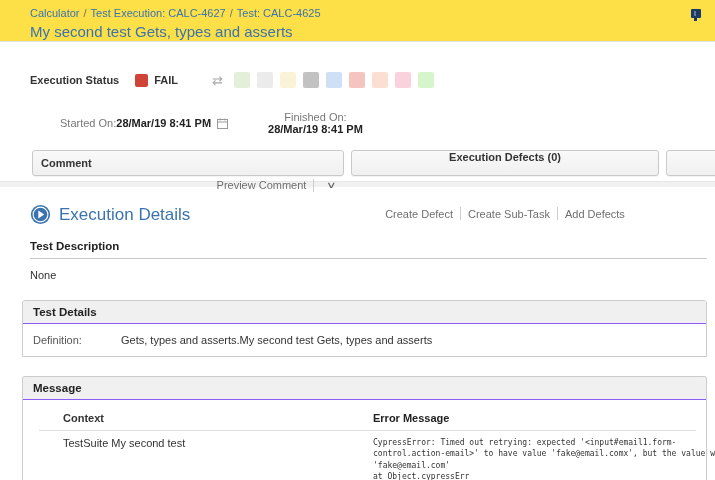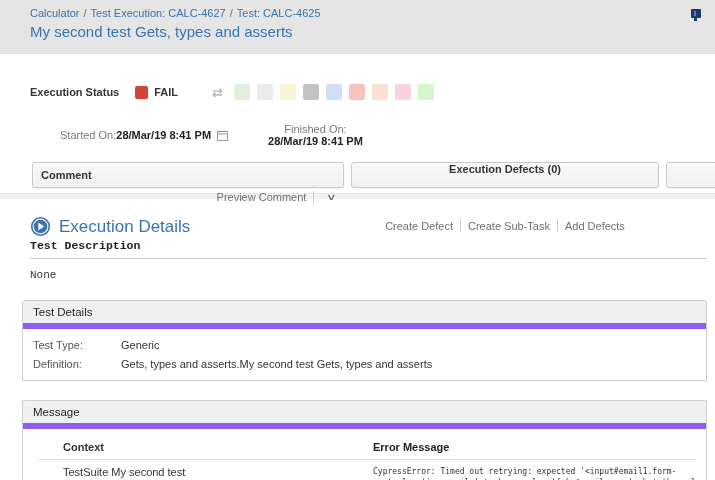--- a/index.html
+++ b/index.html
@@ -6,25 +6,25 @@
   html, body { width: 715px; height: 480px; overflow: hidden; }
   body {
     font-family: "Liberation Sans", sans-serif;
     background: #ffffff;
     color: #333;
     position: relative;
   }
 
   
   .top-band {
-    background: #e5e5e5;
+    background: #fde047;
     border-bottom: 1px solid #e2e2e2;
     padding: 7px 12px 7px 30px;
     position: relative;
-    height: 54px;
+    height: 42px;
   }
   .breadcrumb { font-size: 11px; line-height: 13px; }
   .breadcrumb a { color: #3b73af; text-decoration: none; cursor: pointer; }
   .crumb-sep { color: #707070; margin: 0 4px; }
   .page-title { font-size: 15px; color: #3b73af; font-weight: 400; margin-top: 3px; }
   .bookmark-icon {
     position: absolute; right: 14px; top: 9px;
     width: 10px; height: 9px; background: #1b3a66; border-radius: 1px;
   }
   .bookmark-icon::before {
@@ -81,31 +81,31 @@
   .chevron-icon { color: #666; font-size: 9px; margin-left: 7px; cursor: pointer; transform: scaleX(1.6); }
 
   .section-strip { margin-top: 5px; height: 6px; background: #f1f1f1; border-top: 1px solid #e7e7e7; }
 
   
   .content { padding: 17px 8px 0 30px; }
   .exec-heading { display: flex; align-items: center; color: #3b73af; }
   .exec-heading .h-text { font-size: 17px; margin-left: 8px; }
   .play-icon { width: 21px; height: 21px; display: block; }
 
-  .tsection { margin-top: 2px; font-family: Liberation Mono, monospace; }
+  .tsection { margin-top: 15px; }
   .tsection-title {
     font-size: 11.5px; font-weight: bold; color: #222;
     padding-bottom: 6px; border-bottom: 1px solid #c9c9c9;
   }
   .tsection-body { font-size: 11px; color: #333; margin-top: 10px; }
 
   .gpanel { margin: 19px 0 0 -8px; border: 1px solid #ccc; border-radius: 3px 3px 0 0; }
   .gpanel-header {
-    background: #f0f0f0; border-bottom: 6px solid #8b5cf6;
-    padding: 5px 10px; font-size: 11.5px; font-weight: normal; color: #222;
+    background: #f0f0f0; border-bottom: 1px solid #8b5cf6;
+    padding: 5px 10px; font-size: 11.5px; font-weight: bold; color: #222;
     border-radius: 3px 3px 0 0;
   }
   .gpanel-body { background: #fff; padding: 8px 10px 10px 10px; }
   .kv-row { display: flex; font-size: 11px; margin-top: 7px; }
   .kv-row:first-child { margin-top: 2px; }
   .kv-label { width: 88px; color: #555; flex: none; }
   .kv-value { color: #333; }
 
   
   .results-panel { border-bottom: none; height: 122px; }
@@ -210,24 +210,20 @@
   </div>
 
   <div class="tsection">
     <div class="tsection-title">Test Description</div>
     <div class="tsection-body">None</div>
   </div>
 
   <div class="gpanel">
     <div class="gpanel-header">Test Details</div>
     <div class="gpanel-body">
-      <div class="kv-row">
-        <span class="kv-label">Test Type:</span>
-        <span class="kv-value">Generic</span>
-      </div>
       <div class="kv-row">
         <span class="kv-label">Definition:</span>
         <span class="kv-value">Gets, types and asserts.My second test Gets, types and asserts</span>
       </div>
     </div>
   </div>
 
   <div class="gpanel results-panel">
     <div class="gpanel-header">Message</div>
     <div class="rtable">

